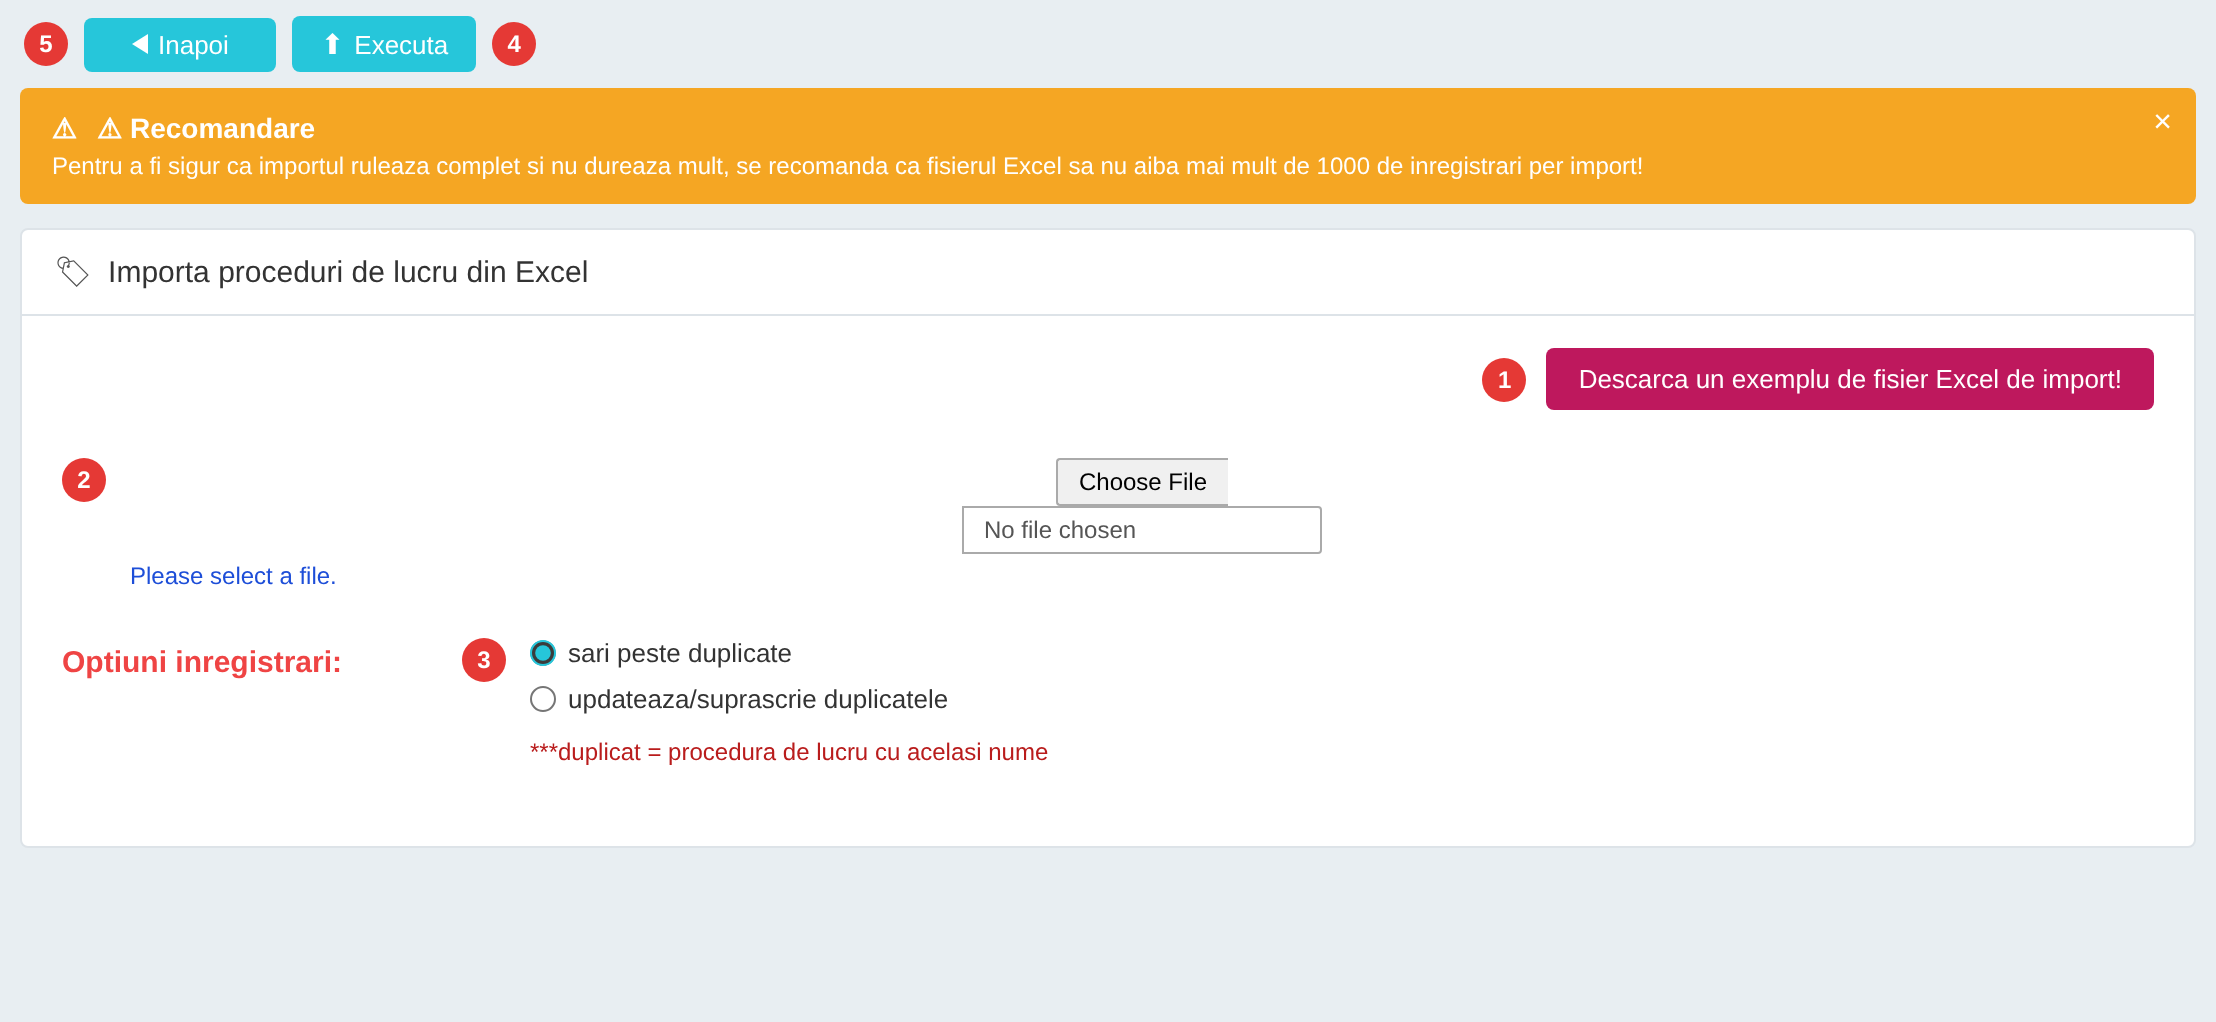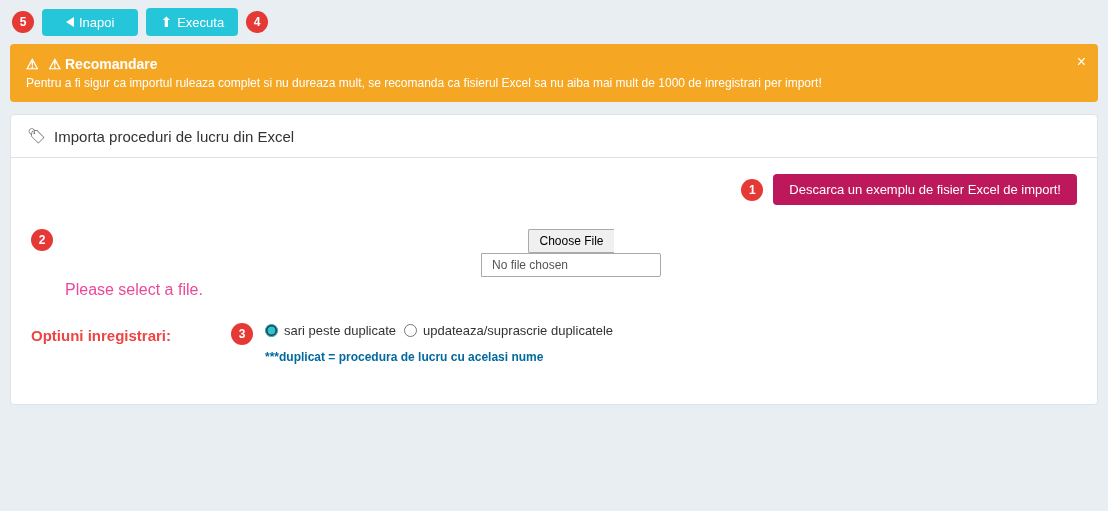--- a/index.html
+++ b/index.html
@@ -204,46 +204,45 @@
       border: 1px solid #aaa;
       padding: 4px 10px;
       font-size: 12px;
       background: white;
       min-width: 180px;
       border-radius: 0 2px 2px 0;
       color: #555;
     }
 
     .file-hint {
-      color: #ec4899;
-      font-size: 16px;
+      color: #1d4ed8;
+      font-size: 12px;
     }
 
     .radio-group {
       display: flex;
-      flex-direction: row;
+      flex-direction: column;
       gap: 8px;
     }
 
     .radio-option {
       display: flex;
       align-items: center;
       gap: 6px;
       font-size: 13px;
     }
 
     .radio-option input[type="radio"] {
       accent-color: #26c6da;
     }
 
     .note-text {
-      color: #0369a1;
+      color: #b91c1c;
       font-size: 12px;
       margin-top: 8px;
-      font-weight: bold;
     }
 
     .form-control-with-badge {
       display: flex;
       align-items: flex-start;
       gap: 12px;
       flex: 1;
     }
   </style>
 </head>

